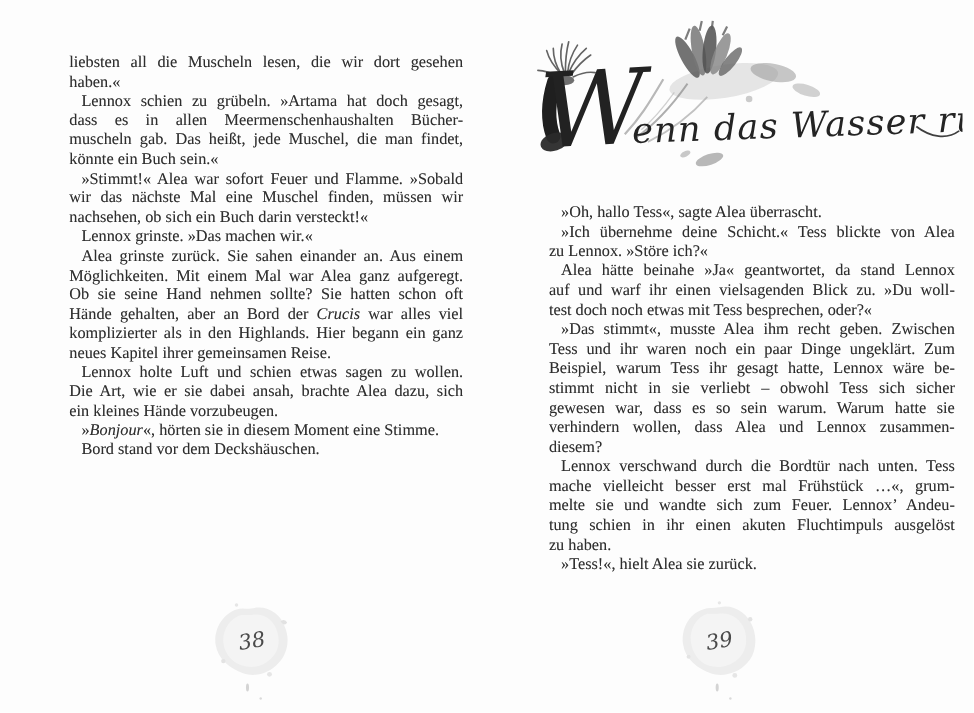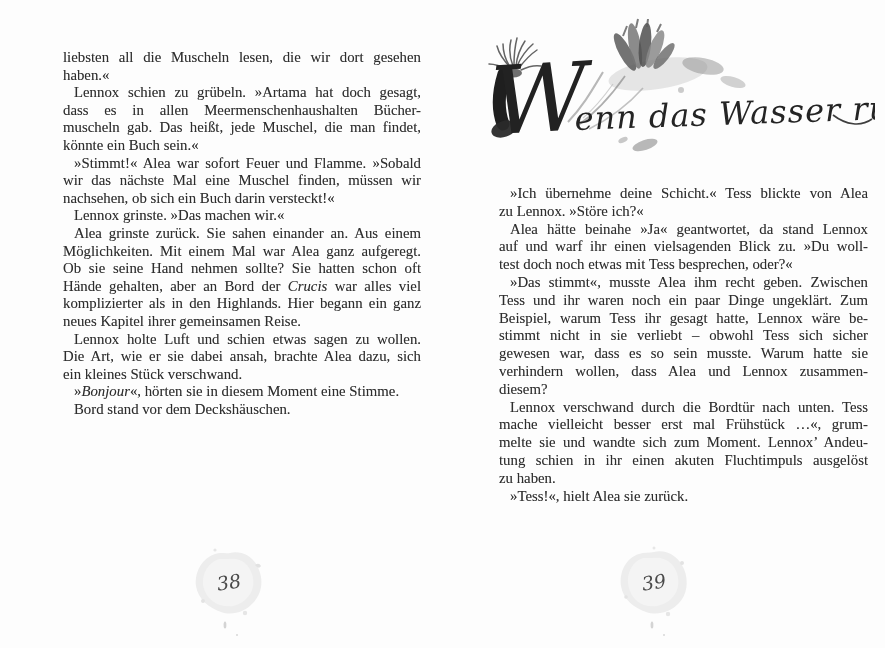--- a/index.html
+++ b/index.html
@@ -58,21 +58,21 @@
         <div class="line"><span>nachsehen, ob sich ein Buch darin versteckt!«</span></div>
         <div class="line indent"><span>Lennox grinste. »Das machen wir.«</span></div>
         <div class="line indent just"><span>Alea grinste zurück. Sie sahen einander an. Aus einem</span></div>
         <div class="line just"><span>Möglichkeiten. Mit einem Mal war Alea ganz aufgeregt.</span></div>
         <div class="line just"><span>Ob sie seine Hand nehmen sollte? Sie hatten schon oft</span></div>
         <div class="line just"><span>Hände gehalten, aber an Bord der </span><span class="it">Crucis</span><span> war alles viel</span></div>
         <div class="line just"><span>komplizierter als in den Highlands. Hier begann ein ganz</span></div>
         <div class="line"><span>neues Kapitel ihrer gemeinsamen Reise.</span></div>
         <div class="line indent just"><span>Lennox holte Luft und schien etwas sagen zu wollen.</span></div>
         <div class="line just"><span>Die Art, wie er sie dabei ansah, brachte Alea dazu, sich</span></div>
-        <div class="line"><span>ein kleines Stück verschwand.</span></div>
+        <div class="line"><span>ein kleines Hände vorzubeugen.</span></div>
         <div class="line indent"><span>»</span><span class="it">Bonjour</span><span>«, hörten sie in diesem Moment eine Stimme.</span></div>
         <div class="line indent"><span>Bord stand vor dem Deckshäuschen.</span></div>
       </div>
 
     <svg class="footer-orn footer-left" viewBox="0 0 88 98">
       <g>
         <path d="M45 8 C58 5 70 13 74 25 C79 37 76 50 68 58 C60 67 47 71 36 67 C24 63 13 54 11 41 C9 28 17 13 30 9 C35 7 40 9 45 8 Z" fill="#ededed"></path>
         <path d="M44 14 C55 12 64 19 67 29 C70 38 68 48 61 54 C54 61 44 63 35 60 C26 57 19 49 18 39 C17 28 24 17 34 14 Z" fill="#f4f4f4"></path>
         <path d="M70 20 q4 -3 6 1 q-2 4 -6 -1 Z" fill="#e2e2e2"></path>
         <circle cx="18" cy="56" r="2" fill="#e3e3e3"></circle>
@@ -126,35 +126,36 @@
         <path d="M31 60 C26 76 24 94 30 110" stroke="#1f1f1f" stroke-width="13" stroke-linecap="round" fill="none"></path>
         <ellipse cx="31" cy="115" rx="13" ry="8" fill="#2a2a2a" opacity="0.95" transform="rotate(-18 31 115)"></ellipse>
       </g>
 
       <text class="script-title" x="20" y="120" font-size="94" fill="#222222" transform="rotate(-3 20 120)">W</text>
       <text class="script-title" x="102" y="116" font-size="32" letter-spacing="1" fill="#242424" transform="rotate(-2 102 116)">enn das Wasser ruft</text>
       <path d="M360 101 C373 111 388 113 399 105" stroke="#2a2a2a" stroke-width="1.6" fill="none" opacity="0.9"></path>
     </svg>
 
     <div class="text-block right-text">
+        <div class="line indent"><span>»Oh, hallo Tess«, sagte Alea überrascht.</span></div>
         <div class="line indent just"><span>»Ich übernehme deine Schicht.« Tess blickte von Alea</span></div>
         <div class="line"><span>zu Lennox. »Störe ich?«</span></div>
         <div class="line indent just"><span>Alea hätte beinahe »Ja« geantwortet, da stand Lennox</span></div>
         <div class="line just"><span>auf und warf ihr einen vielsagenden Blick zu. »Du woll-</span></div>
         <div class="line"><span>test doch noch etwas mit Tess besprechen, oder?«</span></div>
         <div class="line indent just"><span>»Das stimmt«, musste Alea ihm recht geben. Zwischen</span></div>
         <div class="line just"><span>Tess und ihr waren noch ein paar Dinge ungeklärt. Zum</span></div>
         <div class="line just"><span>Beispiel, warum Tess ihr gesagt hatte, Lennox wäre be-</span></div>
         <div class="line just"><span>stimmt nicht in sie verliebt – obwohl Tess sich sicher</span></div>
-        <div class="line just"><span>gewesen war, dass es so sein musste. Warum hatte sie</span></div>
+        <div class="line just"><span>gewesen war, dass es so sein warum. Warum hatte sie</span></div>
         <div class="line just"><span>verhindern wollen, dass Alea und Lennox zusammen-</span></div>
         <div class="line"><span>diesem?</span></div>
         <div class="line indent just"><span>Lennox verschwand durch die Bordtür nach unten. Tess</span></div>
         <div class="line just"><span>mache vielleicht besser erst mal Frühstück …«, grum-</span></div>
-        <div class="line just"><span>melte sie und wandte sich zum Moment. Lennox’ Andeu-</span></div>
+        <div class="line just"><span>melte sie und wandte sich zum Feuer. Lennox’ Andeu-</span></div>
         <div class="line just"><span>tung schien in ihr einen akuten Fluchtimpuls ausgelöst</span></div>
         <div class="line"><span>zu haben.</span></div>
         <div class="line indent"><span>»Tess!«, hielt Alea sie zurück.</span></div>
       </div>
 
     <svg class="footer-orn footer-right" viewBox="0 0 88 98">
       <g>
         <path d="M44 7 C57 4 69 12 74 24 C79 36 77 50 69 58 C61 67 47 71 36 67 C24 63 13 54 11 41 C9 27 16 13 29 9 C34 7 39 8 44 7 Z" fill="#ededed"></path>
         <path d="M43 13 C54 11 64 18 67 28 C70 38 68 48 61 54 C53 61 43 63 34 60 C25 57 19 48 18 38 C17 27 23 16 33 13 Z" fill="#f4f4f4"></path>
         <circle cx="72" cy="18" r="2" fill="#e3e3e3"></circle>

